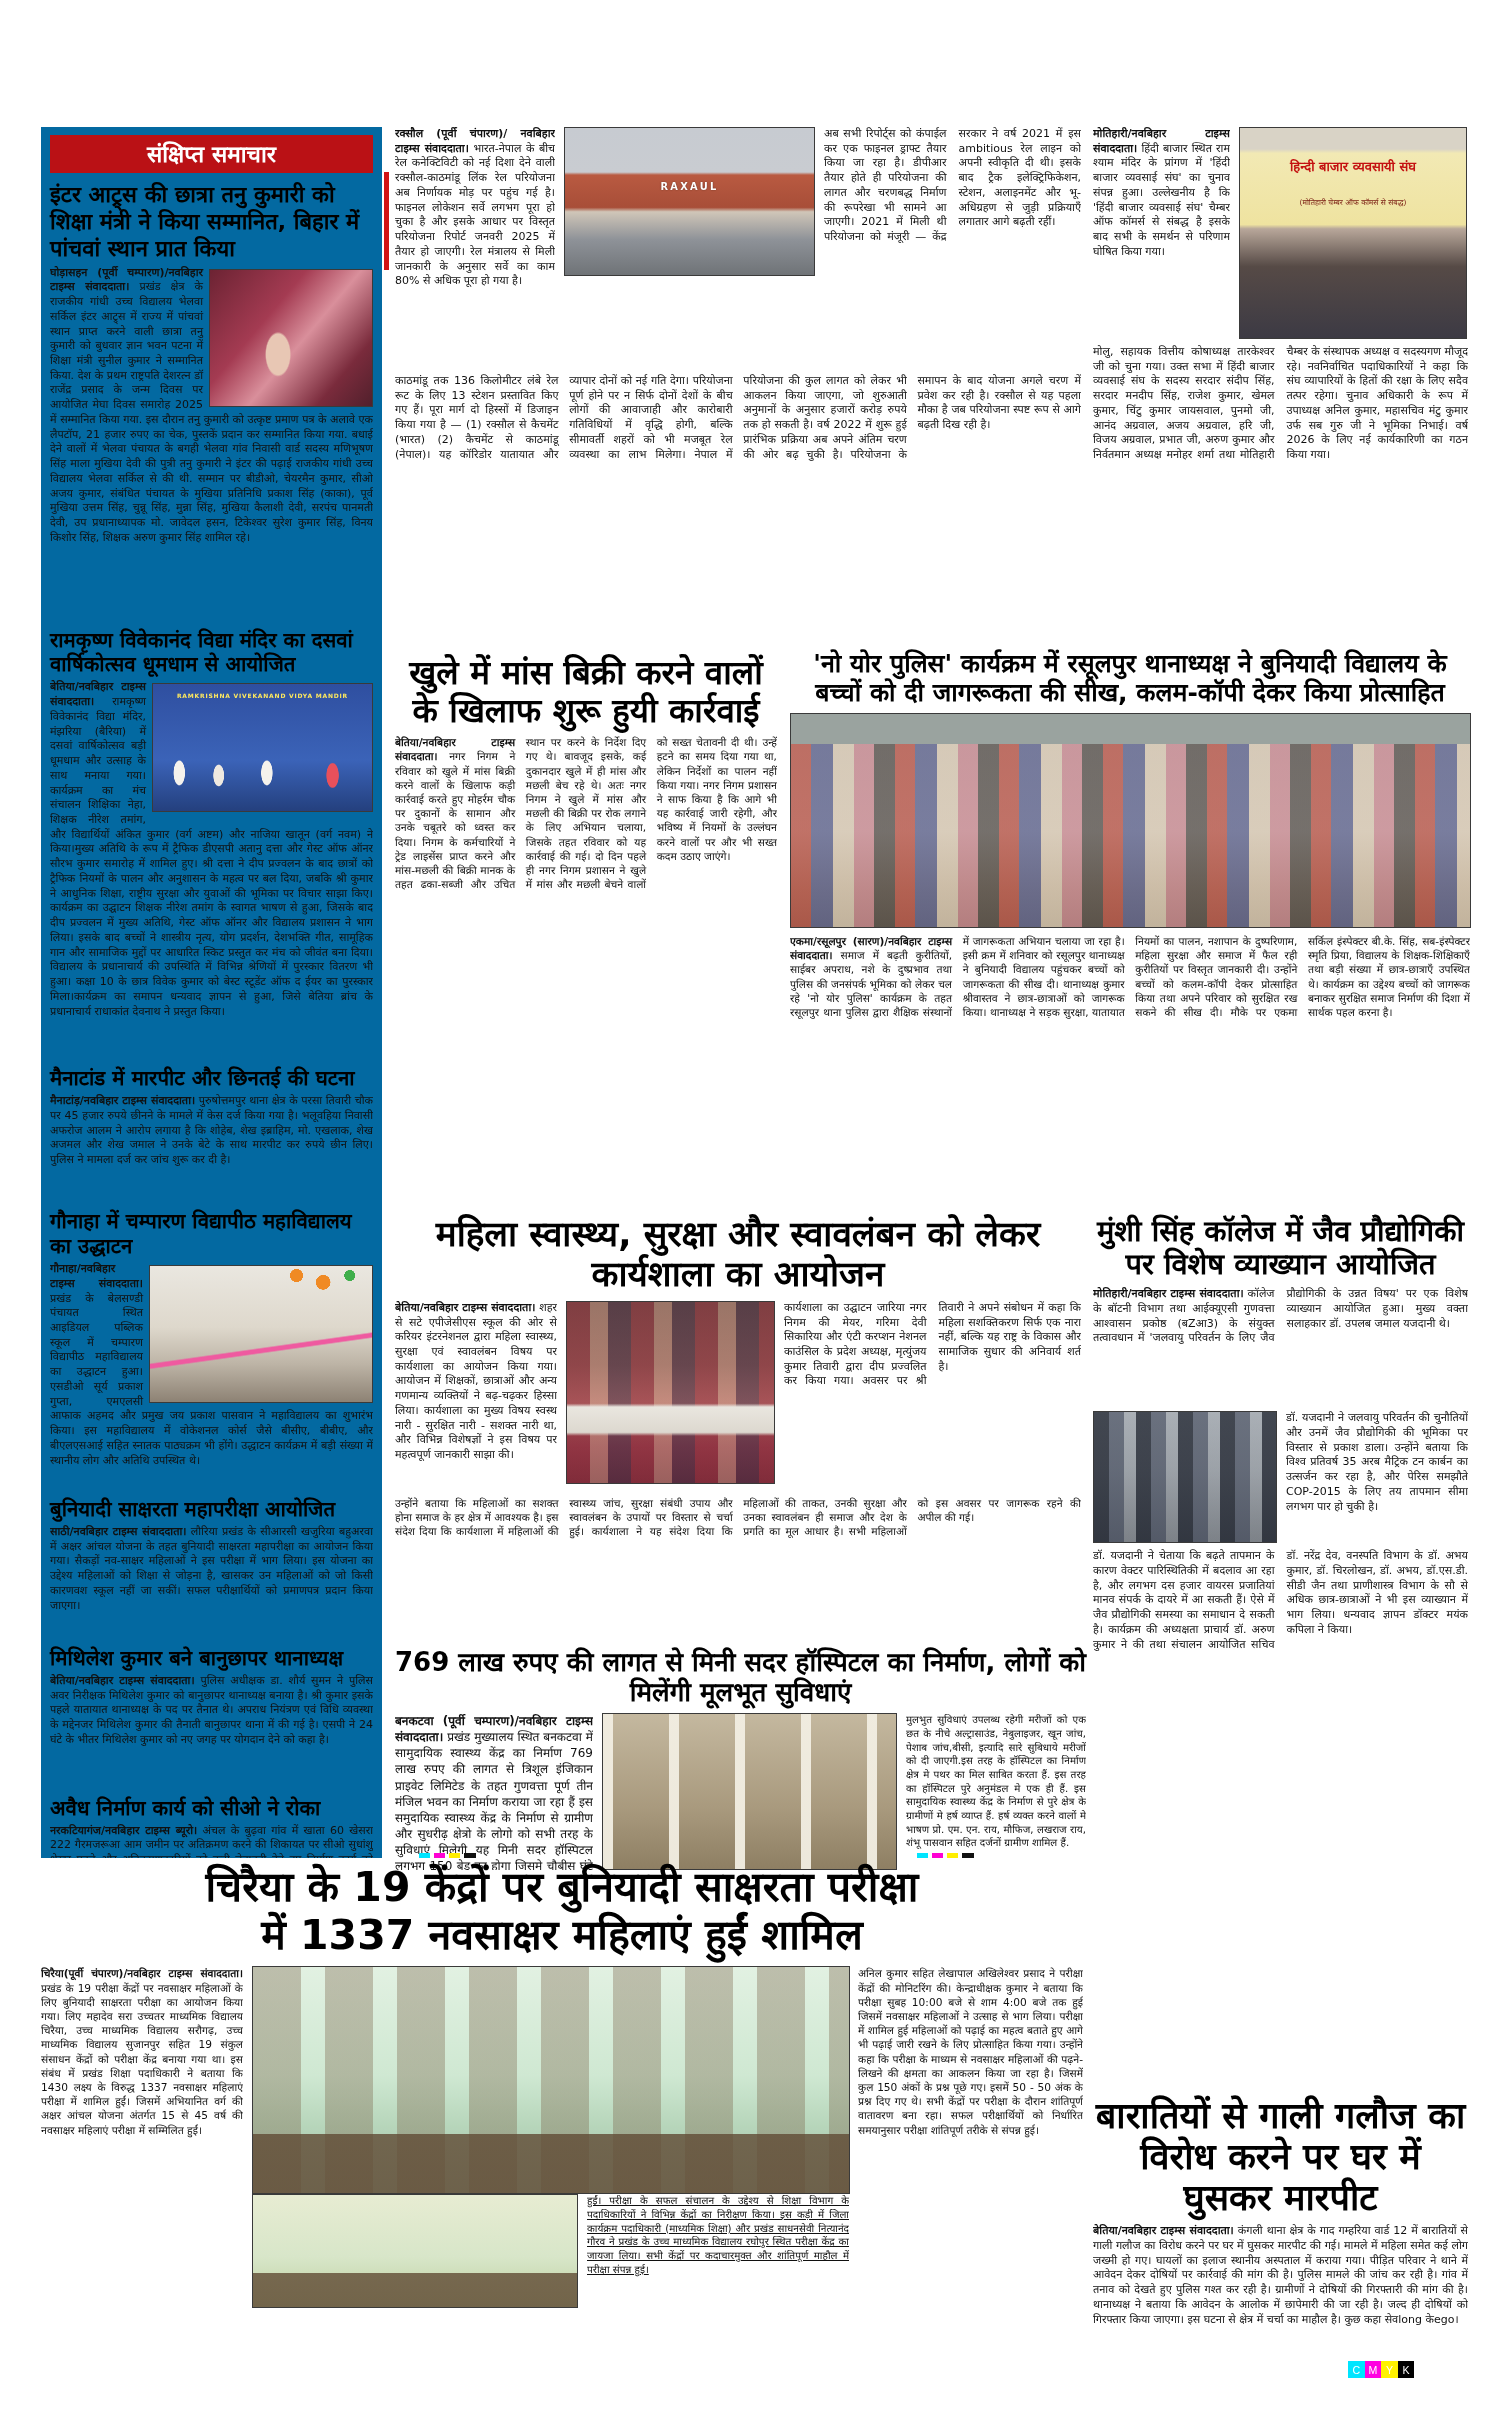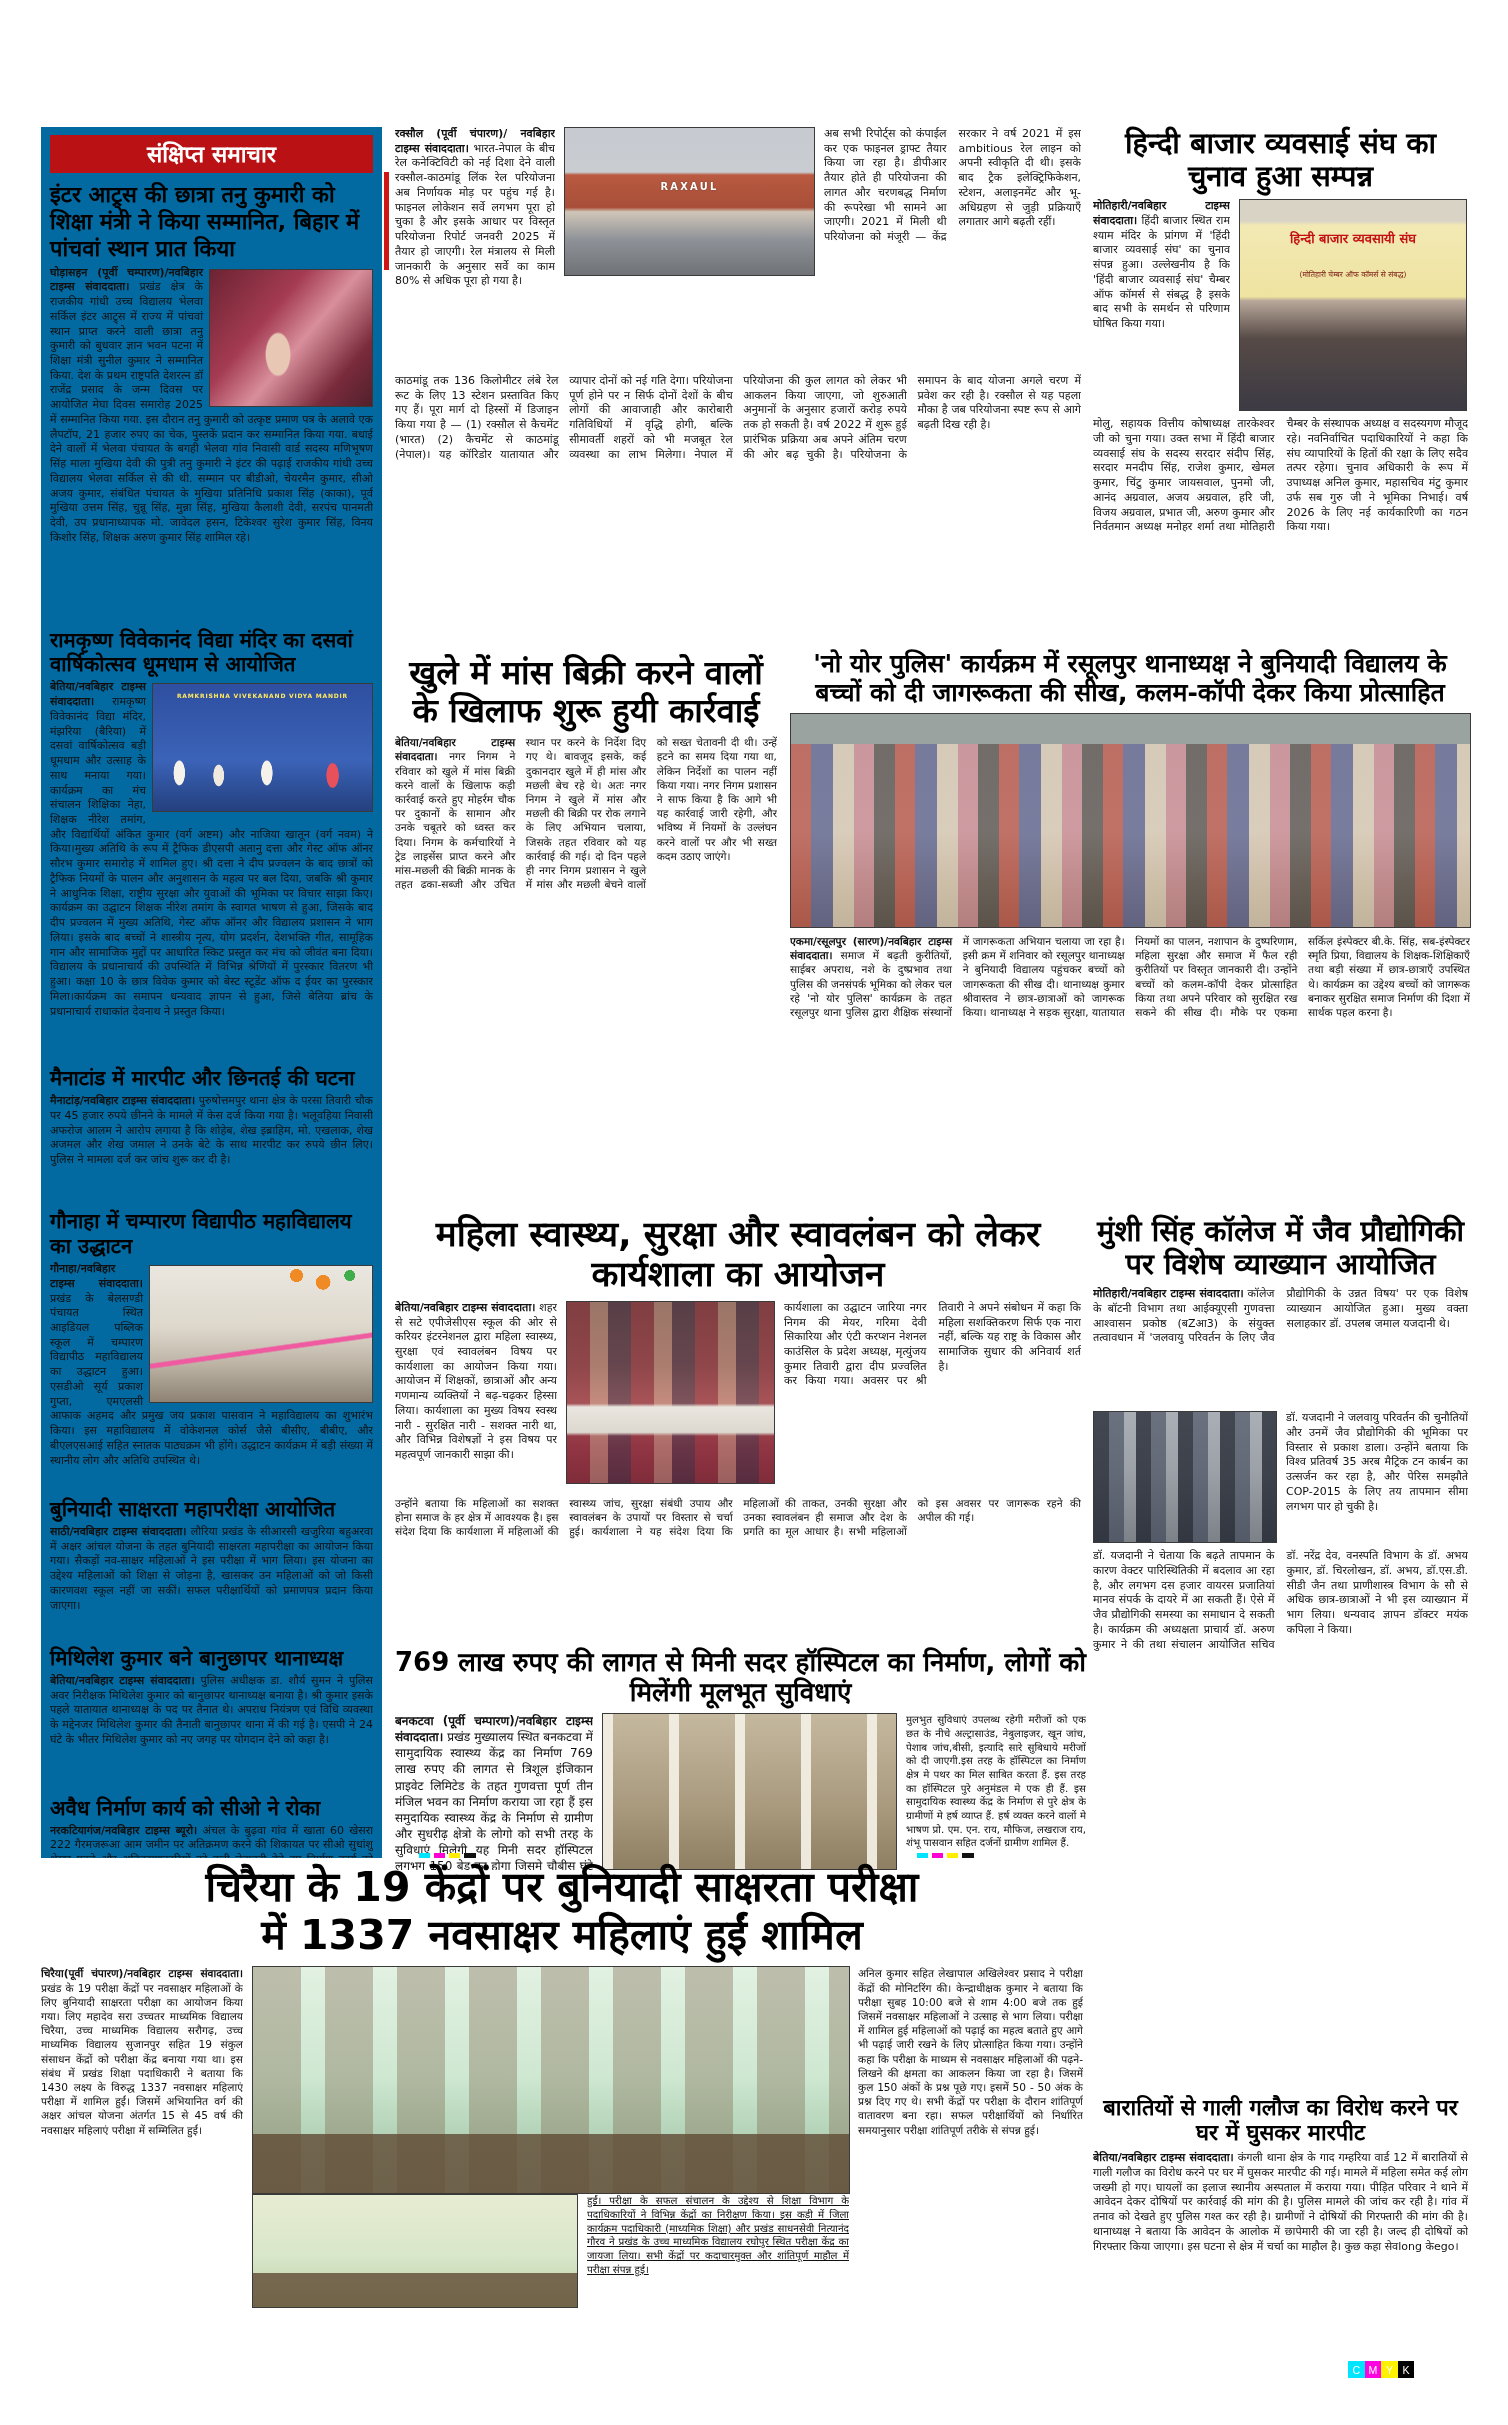--- a/index.html
+++ b/index.html
@@ -161,21 +161,20 @@
       </div>
       <div class="photo ph-rail" style="width:249px;height:147px;">
         <span class="sign">RAXAUL</span>
       </div>
       <div class="btx cols2" style="flex:1;height:241px;">अब सभी रिपोर्ट्स को कंपाईल कर एक फाइनल ड्राफ्ट तैयार किया जा रहा है। डीपीआर तैयार होते ही परियोजना की लागत और चरणबद्ध निर्माण की रूपरेखा भी सामने आ जाएगी। 2021 में मिली थी परियोजना को मंजूरी — केंद्र सरकार ने वर्ष 2021 में इस ambitious रेल लाइन को अपनी स्वीकृति दी थी। इसके बाद ट्रैक इलेक्ट्रिफिकेशन, स्टेशन, अलाइनमेंट और भू-अधिग्रहण से जुड़ी प्रक्रियाएँ लगातार आगे बढ़ती रहीं।</div>
     </div>
     <div class="btx cols4" style="height:249px;margin-top:6px;">काठमांडू तक 136 किलोमीटर लंबे रेल रूट के लिए 13 स्टेशन प्रस्तावित किए गए हैं। पूरा मार्ग दो हिस्सों में डिजाइन किया गया है — (1) रक्सौल से कैचमेंट (भारत) (2) कैचमेंट से काठमांडू (नेपाल)। यह कॉरिडोर यातायात और व्यापार दोनों को नई गति देगा। परियोजना पूर्ण होने पर न सिर्फ दोनों देशों के बीच लोगों की आवाजाही और कारोबारी गतिविधियों में वृद्धि होगी, बल्कि सीमावर्ती शहरों को भी मजबूत रेल व्यवस्था का लाभ मिलेगा। नेपाल में परियोजना की कुल लागत को लेकर भी आकलन किया जाएगा, जो शुरुआती अनुमानों के अनुसार हजारों करोड़ रुपये तक हो सकती है। वर्ष 2022 में शुरू हुई प्रारंभिक प्रक्रिया अब अपने अंतिम चरण की ओर बढ़ चुकी है। परियोजना के समापन के बाद योजना अगले चरण में प्रवेश कर रही है। रक्सौल से यह पहला मौका है जब परियोजना स्पष्ट रूप से आगे बढ़ती दिख रही है।</div>
   </div>
 
   <div class="abs" style="left:1093px;top:127px;width:375px;">
-    <h2 class="hl" style="font-size:29px;">हिन्दी बाजार व्यवसाई संघ का चुनाव हुआ सम्पन्न</h2>
     <div class="row">
       <div class="btx" style="width:137px;height:211px;">
         <span class="byline">मोतिहारी/नवबिहार टाइम्स संवाददाता।</span>
         <span>हिंदी बाजार स्थित राम श्याम मंदिर के प्रांगण में 'हिंदी बाजार व्यवसाई संघ' का चुनाव संपन्न हुआ। उल्लेखनीय है कि 'हिंदी बाजार व्यवसाई संघ' चैम्बर ऑफ कॉमर्स से संबद्ध है इसके बाद सभी के समर्थन से परिणाम घोषित किया गया।</span>
       </div>
       <div class="photo ph-banner" style="width:226px;height:210px;">
         <span class="b1">हिन्दी बाजार व्यवसायी संघ</span>
         <span class="b2">(मोतिहारी चेम्बर ऑफ कॉमर्स से संबद्ध)</span>
       </div>
     </div>
@@ -266,21 +265,21 @@
         <div class="row" style="margin-top:0;text-decoration:underline;">
           <div class="photo ph-class2" style="width:324px;height:112px;"></div>
           <div class="btx" style="flex:1;height:112px;font-size:10.2px;">हुईं। परीक्षा के सफल संचालन के उद्देश्य से शिक्षा विभाग के पदाधिकारियों ने विभिन्न केंद्रों का निरीक्षण किया। इस कड़ी में जिला कार्यक्रम पदाधिकारी (माध्यमिक शिक्षा) और प्रखंड साधनसेवी नित्यानंद गौरव ने प्रखंड के उच्च माध्यमिक विद्यालय रघोपुर स्थित परीक्षा केंद्र का जायजा लिया। सभी केंद्रों पर कदाचारमुक्त और शांतिपूर्ण माहौल में परीक्षा संपन्न हुई।</div>
         </div>
       </div>
       <div class="btx" style="flex:1;height:347px;font-size:10.6px;">अनिल कुमार सहित लेखापाल अखिलेश्वर प्रसाद ने परीक्षा केंद्रों की मोनिटरिंग की। केन्द्राधीक्षक कुमार ने बताया कि परीक्षा सुबह 10:00 बजे से शाम 4:00 बजे तक हुई जिसमें नवसाक्षर महिलाओं ने उत्साह से भाग लिया। परीक्षा में शामिल हुई महिलाओं को पढ़ाई का महत्व बताते हुए आगे भी पढ़ाई जारी रखने के लिए प्रोत्साहित किया गया। उन्होंने कहा कि परीक्षा के माध्यम से नवसाक्षर महिलाओं की पढ़ने-लिखने की क्षमता का आकलन किया जा रहा है। जिसमें कुल 150 अंकों के प्रश्न पूछे गए। इसमें 50 - 50 अंक के प्रश्न दिए गए थे। सभी केंद्रों पर परीक्षा के दौरान शांतिपूर्ण वातावरण बना रहा। सफल परीक्षार्थियों को निर्धारित समयानुसार परीक्षा शांतिपूर्ण तरीके से संपन्न हुई।</div>
     </div>
   </div>
 
   <div class="abs" style="left:1093px;top:2095px;width:375px;">
-    <h2 class="hl" style="font-size:22px;">बारातियों से गाली गलौज का विरोध करने पर घर में घुसकर मारपीट</h2>
+    <h2 class="hl" style="font-size:36px;">बारातियों से गाली गलौज का विरोध करने पर घर में घुसकर मारपीट</h2>
     <div class="btx" style="height:170px;">
       <span class="byline">बेतिया/नवबिहार टाइम्स संवाददाता।</span>
       <span>कंगली थाना क्षेत्र के गाद गम्हरिया वार्ड 12 में बारातियों से गाली गलौज का विरोध करने पर घर में घुसकर मारपीट की गई। मामले में महिला समेत कई लोग जख्मी हो गए। घायलों का इलाज स्थानीय अस्पताल में कराया गया। पीड़ित परिवार ने थाने में आवेदन देकर दोषियों पर कार्रवाई की मांग की है। पुलिस मामले की जांच कर रही है। गांव में तनाव को देखते हुए पुलिस गश्त कर रही है। ग्रामीणों ने दोषियों की गिरफ्तारी की मांग की है। थानाध्यक्ष ने बताया कि आवेदन के आलोक में छापेमारी की जा रही है। जल्द ही दोषियों को गिरफ्तार किया जाएगा। इस घटना से क्षेत्र में चर्चा का माहौल है। कुछ कहा सेवlong केego।</span>
     </div>
   </div>
 
   <div class="abs cmyk" style="left:1348px;top:2361px;">
     <span style="background:#00e5ff;">C</span>
     <span style="background:#ff00e1;">M</span>
     <span style="background:#fff200;">Y</span>

